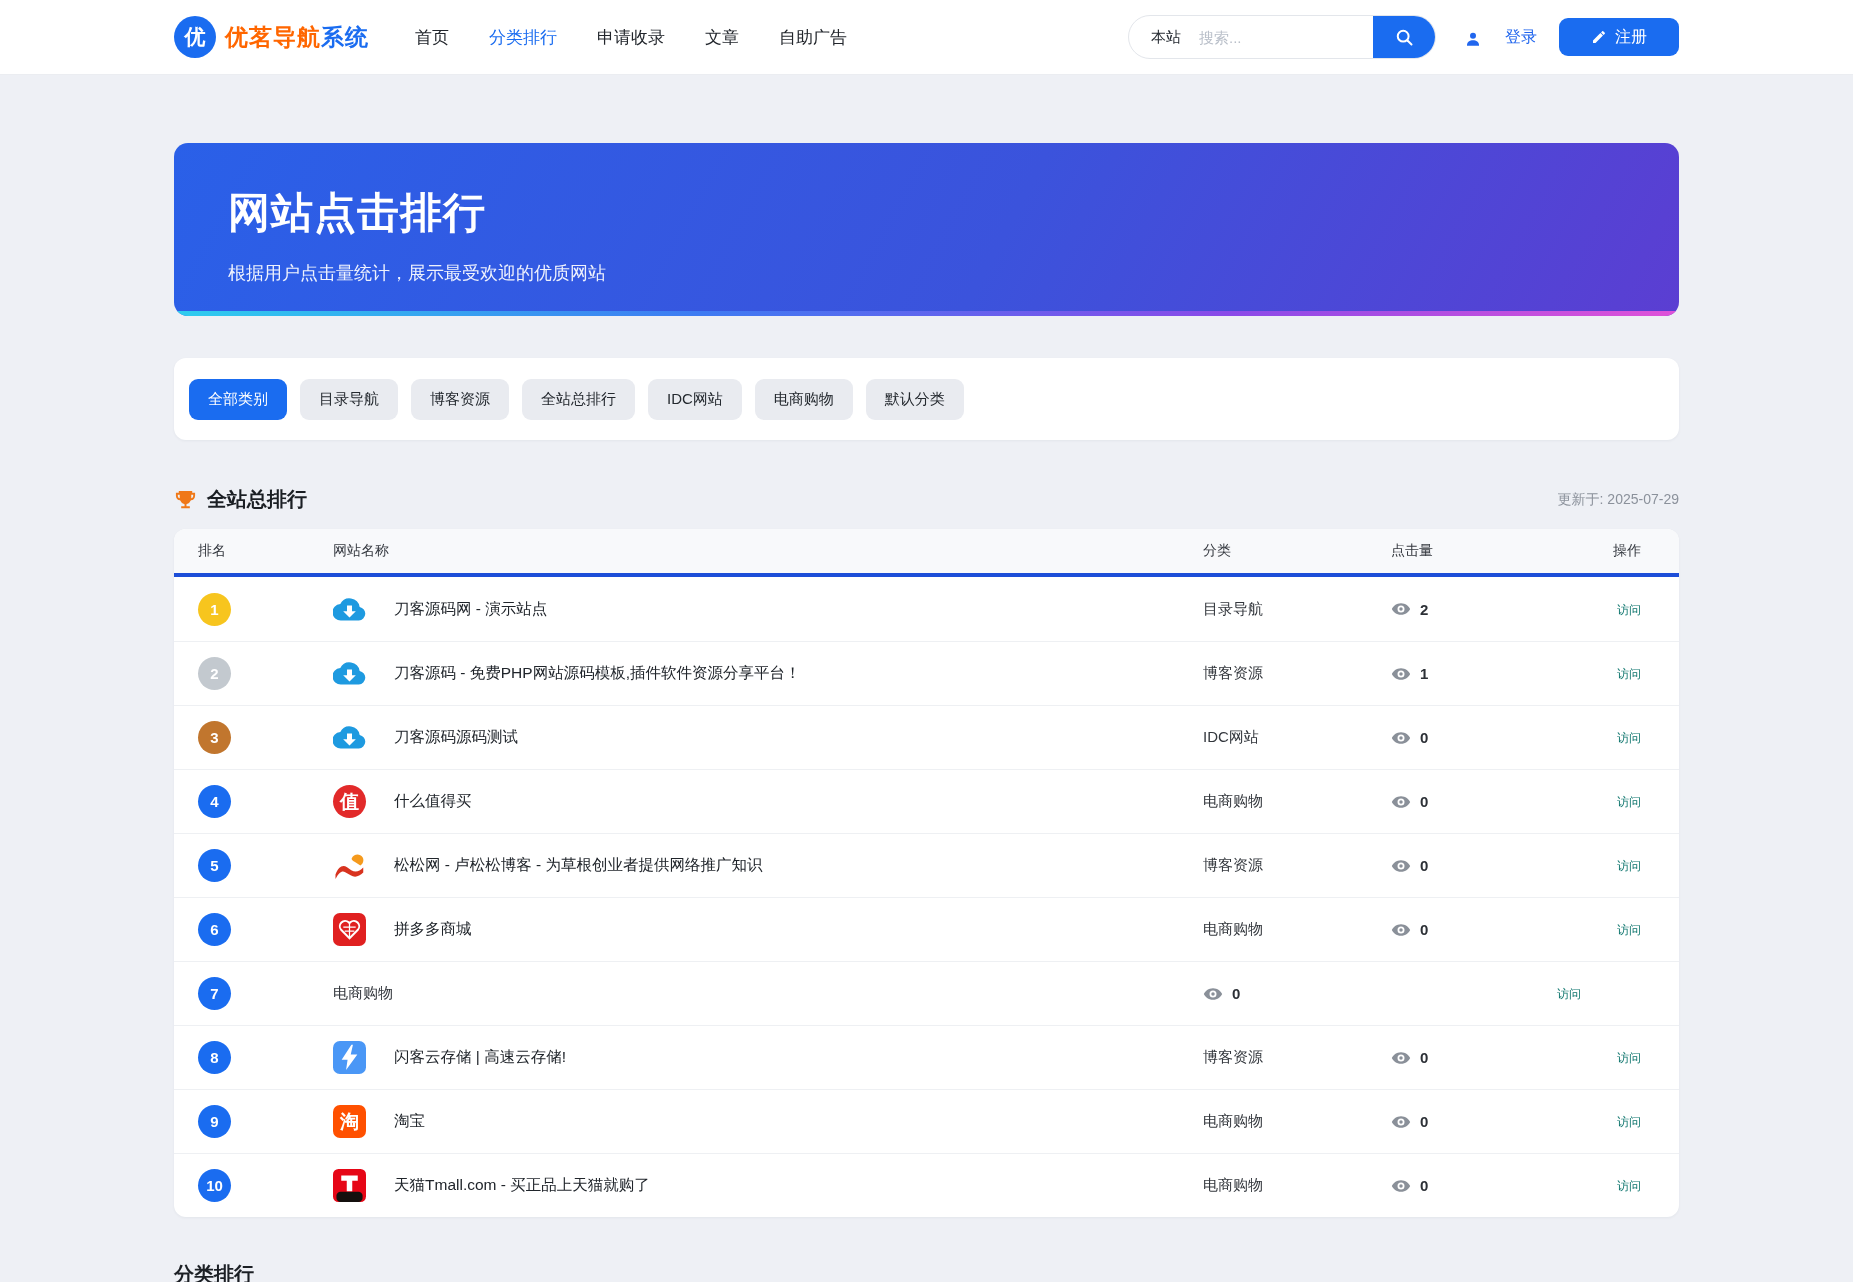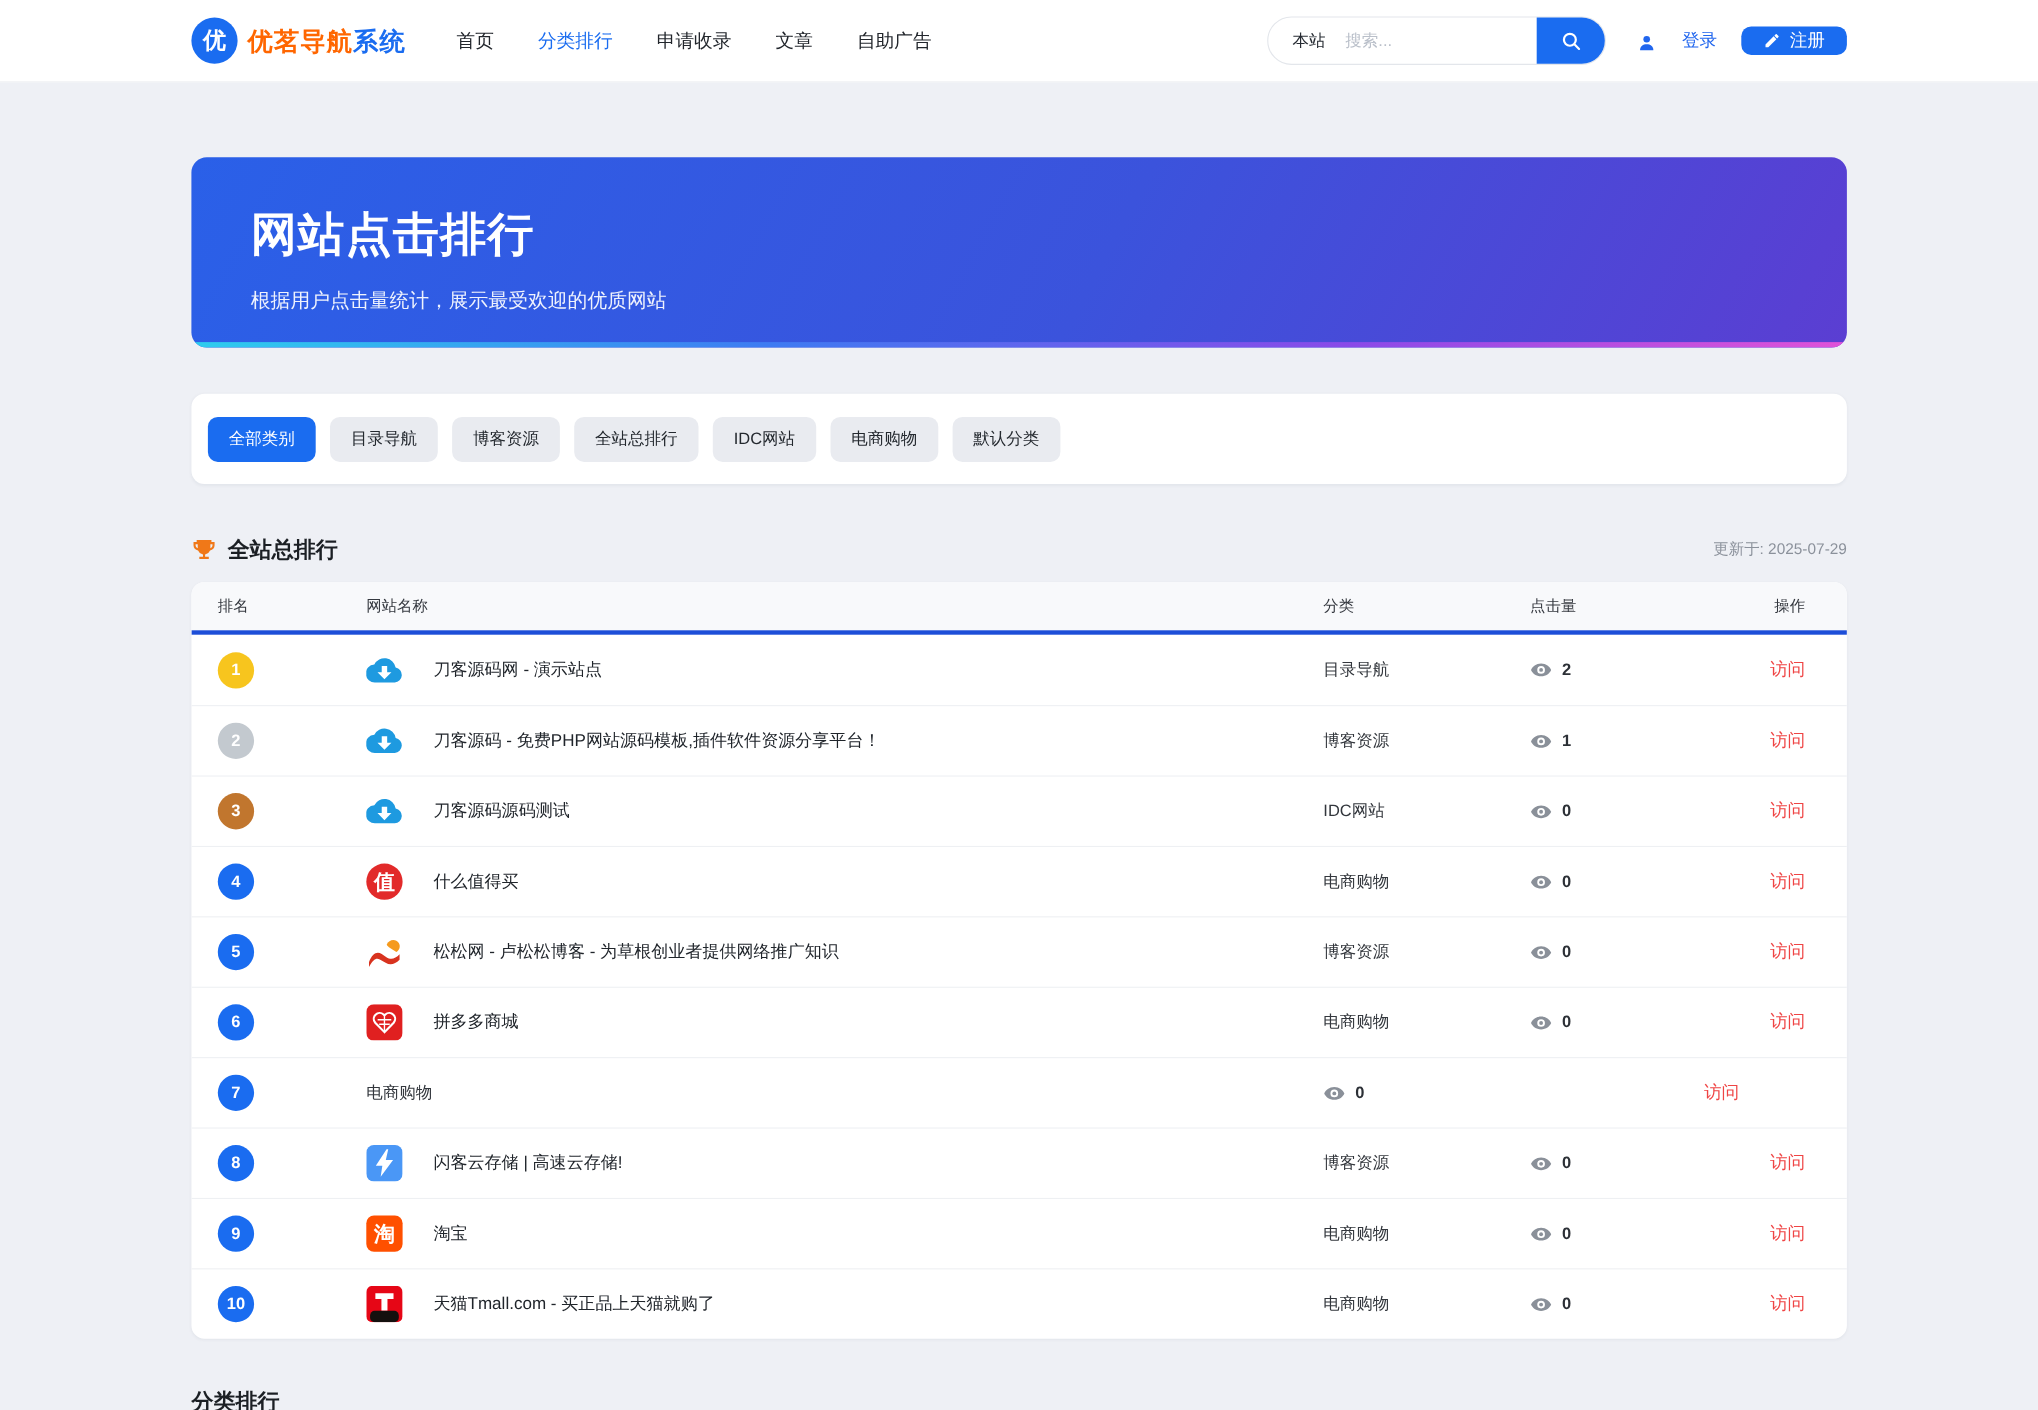--- a/index.html
+++ b/index.html
@@ -27,21 +27,21 @@
   .nav-link.active { color:#1a6cf0; }
   .topbar-spacer { flex:1; }
   .search { display:flex; align-items:center; height:44px; border:1px solid #e3e6eb; border-radius:22px;
     overflow:hidden; background:#fff; }
   .search-scope { padding:0 16px 0 22px; font-size:15px; color:#272c33; cursor:pointer; white-space:nowrap;text-align:center; }
   .search-input { border:none; outline:none; width:176px; font-size:15px; color:#333; background:transparent; }
   .search-input::placeholder { color:#b9bfc9; }
   .search-btn { width:62px; height:44px; background:#1a6cf0; border:none; cursor:pointer;
     display:flex; align-items:center; justify-content:center; }
   .login { display:flex; align-items:flex-end; gap:23px; color:#2166ee; font-size:16px; margin-left:28px; cursor:pointer; }
-  .register { margin-left:22px; height:26px; padding:0 20px; background:#1a6cf0; color:#fff; border:none;
+  .register { margin-left:22px; height:38px; padding:0 32px; background:#1a6cf0; color:#fff; border:none;
     border-radius:9px; display:flex; align-items:center; gap:8px; font-size:16px; cursor:pointer; }
 
   
   .hero { position:relative; margin-top:68px; height:173px; border-radius:14px; overflow:hidden;
     background:linear-gradient(118deg, #2a60e8 0%, #3b53dc 55%, #5b3ed2 100%);
     padding:42px 54px; }
   .hero-title { margin:0; font-size:42px; font-weight:700; color:#fff; letter-spacing:1px; }
   .hero-sub { margin:20px 0 0; font-size:18px; color:rgba(255,255,255,.92); }
   .hero-line { position:absolute; left:0; right:0; bottom:0; height:5px;
     background:linear-gradient(90deg, #2ecdee 0%, #3e7bf2 35%, #8a4ae8 70%, #e052d8 100%); }
@@ -77,21 +77,21 @@
   .badge-blue { background:#1a6cf0; }
   .site { display:flex; align-items:center; gap:28px; font-size:15.5px; color:#20252b; }
   .sicon { width:33px; height:33px; flex:none; display:flex; align-items:center; justify-content:center; }
   .sicon svg { width:33px; height:33px; }
   .glyph { width:33px; height:33px; display:flex; align-items:center; justify-content:center;
     color:#fff; font-weight:700; font-size:19px; }
   .glyph.circle { border-radius:50%; }
   .glyph.square { border-radius:7px; }
   .cell-cat { font-size:15px; color:#33373d; }
   .cell-clicks { display:flex; align-items:center; gap:9px; font-size:15px; font-weight:600; color:#2c3036; }
-  .visit-link { font-size:16px; color:#ef4444; cursor:pointer; text-decoration:none; }
+  .visit-link { font-size:12px; color:#0f766e; cursor:pointer; text-decoration:none; }
 
   
   .section2-title { margin-top:44px; font-size:20px; font-weight:700; color:#1b1f24; }
 </style>
 </head>
 <body>
 
 <header class="topbar">
   <div class="topbar-inner">
     <div class="logo">

